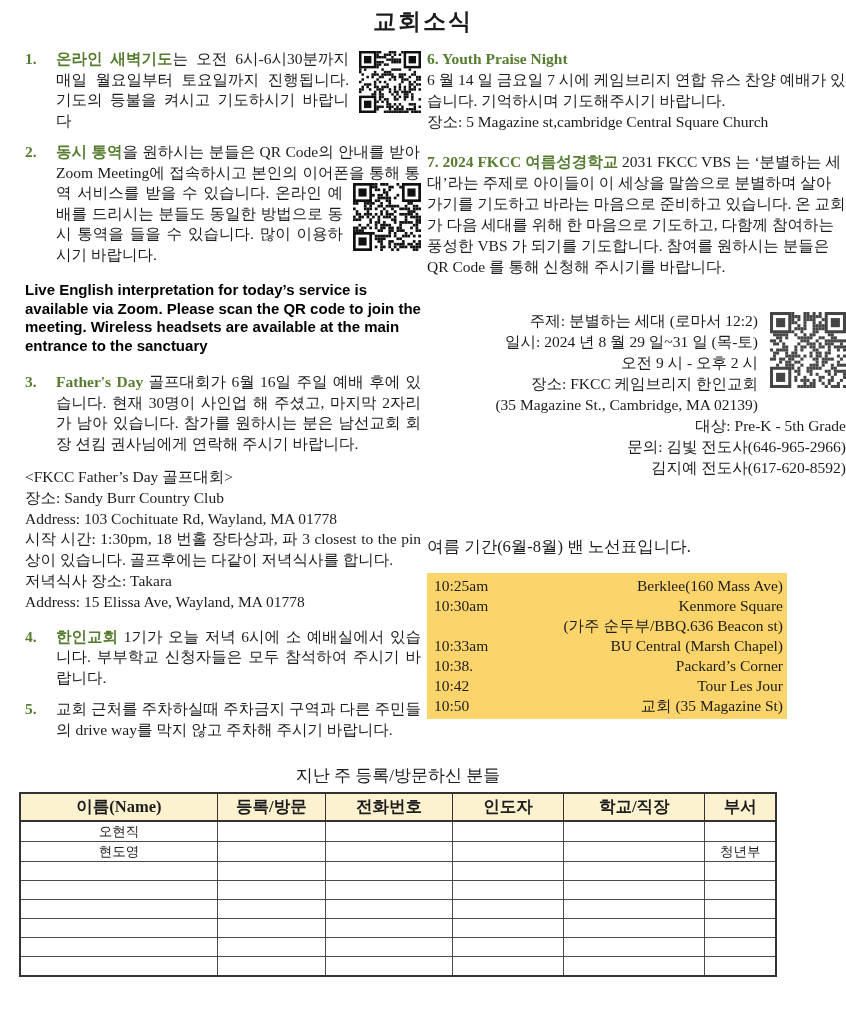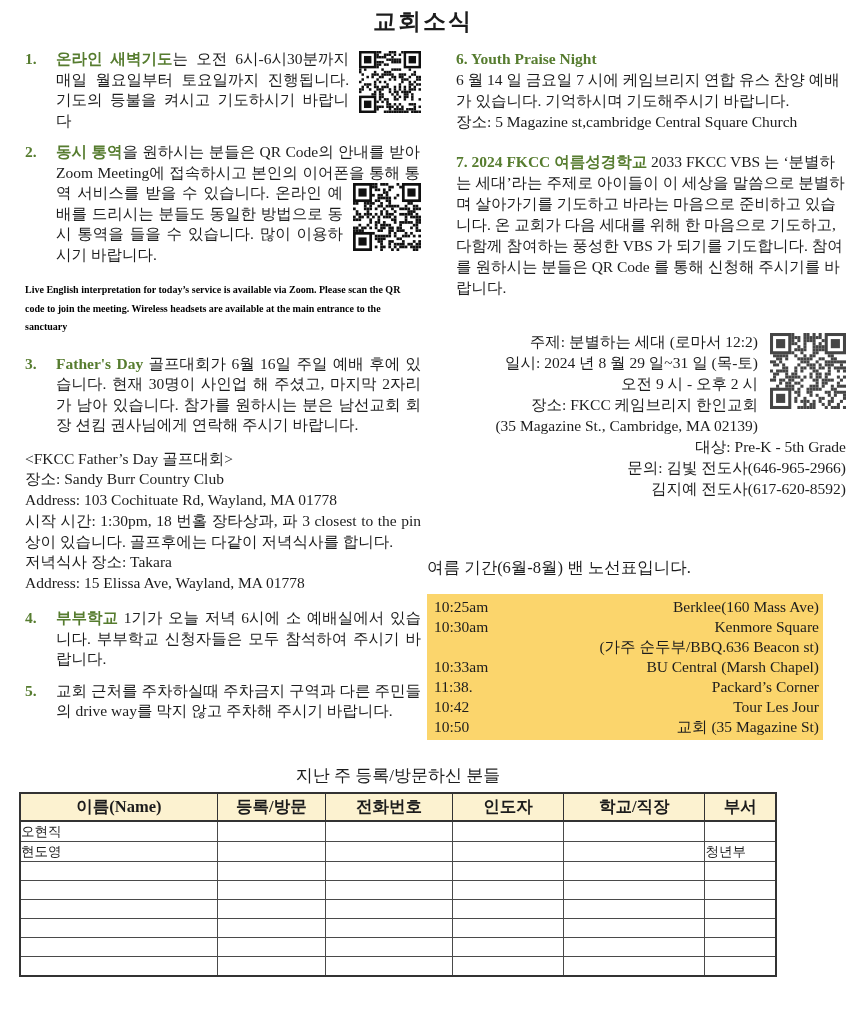--- a/index.html
+++ b/index.html
@@ -31,58 +31,58 @@
   }
   .n-item .item-title{color:var(--green);font-weight:bold;}
 
   .qr{float:right;background:#fff;}
   .qr-1{margin:2px 0 4px 10px;}
   .qr-2{clear:right;margin:0 0 4px 10px;}
   .qr-3{margin:2px 0 6px 12px;}
   .qr-spacer{float:right;width:1px;height:41px;}
 
   .english-notice{
-    font-family:Liberation Serif, serif;font-weight:bold;
-    font-size:10px;line-height:18.5px;margin:16px 0 17px 0;color:#000;
+    font-family:Liberation Sans, sans-serif;font-weight:bold;
+    font-size:15px;line-height:18.5px;margin:16px 0 17px 0;color:#000;
   }
   .golf-details{
     white-space:pre-line;font-size:15.5px;line-height:20.8px;
     margin:13px 0 14px 0;text-align:justify;
   }
 
-  .r-item{font-size:15.5px;line-height:21px;margin-left:29px;}
+  .r-item{font-size:15.5px;line-height:21px;}
   .r-heading{color:var(--green);font-weight:bold;}
   .r-body{white-space:pre-line;}
   .item7{margin-top:19px;text-align:left;}
   .vbs-details{
     margin-top:12px;font-size:15.5px;line-height:21px;white-space:pre-wrap;text-align:right;
   }
 
   .van-title{margin-top:37px;font-size:16.5px;}
   .van-box{
-    margin-top:15px;width:396px;background:var(--van-bg);
+    margin-top:15px;width:360px;background:var(--van-bg);
     padding:3px 4px 3px 7px;font-size:15.5px;line-height:20px;
   }
   .van-row{display:flex;}
   .van-time{width:66px;flex:0 0 66px;}
   .van-stop{flex:1;white-space:pre-line;text-align:right;}
 
   
   .registry{position:absolute;left:19px;top:764px;width:758px;}
   .registry-caption{text-align:center;font-size:17px;margin-bottom:5px;}
   table.registry-table{
     width:100%;border-collapse:collapse;table-layout:fixed;
     border:2px solid #333;
   }
   table.registry-table th{
     background:var(--hdr-bg);border:1px solid #333;border-bottom:2px solid #333;
     font-size:16.5px;font-weight:bold;height:28px;text-align:center;
   }
   table.registry-table td{
-    border:1px solid #4a4a4a;height:19px;font-size:13.5px;
+    border:1px solid #4a4a4a;height:19px;font-size:13.5px;text-align:center;
     line-height:19px;
   }
   .c0{width:26.1%}.c1{width:14.3%}.c2{width:16.8%}.c3{width:14.7%}.c4{width:18.7%}.c5{width:9.4%}
 </style>
 </head>
 <body>
 
 <div class="page-title">교회소식</div>
 
 <div class="left-col">
@@ -558,40 +558,40 @@
 
   <div class="golf-details">&lt;FKCC Father’s Day 골프대회&gt;
 장소: Sandy Burr Country Club
 Address: 103 Cochituate Rd, Wayland, MA 01778
 시작 시간: 1:30pm, 18 번홀 장타상과, 파 3 closest to the pin 상이 있습니다.  골프후에는 다같이 저녁식사를 합니다.
 저녁식사 장소: Takara
 Address: 15 Elissa Ave, Wayland, MA 01778</div>
 
   <div class="n-item">
     <span class="num">4.</span>
-    <span class="item-title">부부학교</span><span> 1기가 오늘 저녁 6시에 소 예배실에서 있습니다. 부부학교 신청자들은 모두 참석하여 주시기 바랍니다.</span>
+    <span class="item-title">한인교회</span><span> 1기가 오늘 저녁 6시에 소 예배실에서 있습니다. 부부학교 신청자들은 모두 참석하여 주시기 바랍니다.</span>
   </div>
 
   <div class="n-item">
     <span class="num">5.</span>
     <span>교회 근처를 주차하실때 주차금지 구역과 다른 주민들의 drive way를 막지 않고 주차해 주시기 바랍니다.</span>
   </div>
 
 </div>
 
 <div class="right-col">
 
   <div class="r-item">
     <div class="r-heading">6. Youth Praise Night</div>
     <div class="r-body">6 월 14 일 금요일 7 시에 케임브리지 연합 유스 찬양 예배가 있습니다. 기억하시며 기도해주시기 바랍니다.
 장소: 5 Magazine st,cambridge Central Square Church</div>
   </div>
 
   <div class="r-item item7">
-    <span class="r-heading">7. 2024 FKCC 여름성경학교</span><span> 2033 FKCC VBS 는 ‘분별하는 세대’라는 주제로 아이들이 이 세상을 말씀으로 분별하며 살아가기를 기도하고 바라는 마음으로 준비하고 있습니다. 온 교회가 다음 세대를 위해 한 마음으로 기도하고, 다함께 참여하는 풍성한 VBS 가 되기를 기도합니다. 참여를 원하시는 분들은 QR Code 를 통해 신청해 주시기를 바랍니다.</span>
+    <span class="r-heading">7. 2024 FKCC 여름성경학교</span><span> 2031 FKCC VBS 는 ‘분별하는 세대’라는 주제로 아이들이 이 세상을 말씀으로 분별하며 살아가기를 기도하고 바라는 마음으로 준비하고 있습니다. 온 교회가 다음 세대를 위해 한 마음으로 기도하고, 다함께 참여하는 풍성한 VBS 가 되기를 기도합니다. 참여를 원하시는 분들은 QR Code 를 통해 신청해 주시기를 바랍니다.</span>
   </div>
 
   <div class="vbs-details">
     <span class="qr qr-3"><svg xmlns="http://www.w3.org/2000/svg" width="76" height="76">
           <rect width="76" height="76" fill="#ffffff"></rect>
           <rect x="0" y="0" width="21.28" height="21.28" fill="#454545"></rect>
           <rect x="3.04" y="3.04" width="15.2" height="15.2" fill="#fff"></rect>
           <rect x="6.08" y="6.08" width="9.120000000000001" height="9.120000000000001" fill="#454545"></rect>
           <rect x="0" y="54.72" width="21.28" height="21.28" fill="#454545"></rect>
           <rect x="3.04" y="57.76" width="15.2" height="15.2" fill="#fff"></rect>
@@ -854,21 +854,21 @@
     <div class="van-row">
       <span class="van-time">10:30am</span>
       <span class="van-stop">Kenmore Square
 (가주 순두부/BBQ.636 Beacon st)</span>
     </div>
     <div class="van-row">
       <span class="van-time">10:33am</span>
       <span class="van-stop">BU Central (Marsh Chapel)</span>
     </div>
     <div class="van-row">
-      <span class="van-time">11:38.</span>
+      <span class="van-time">10:38.</span>
       <span class="van-stop">Packard’s Corner</span>
     </div>
     <div class="van-row">
       <span class="van-time">10:42</span>
       <span class="van-stop">Tour Les Jour</span>
     </div>
     <div class="van-row">
       <span class="van-time">10:50</span>
       <span class="van-stop">교회 (35 Magazine St)</span>
     </div>

